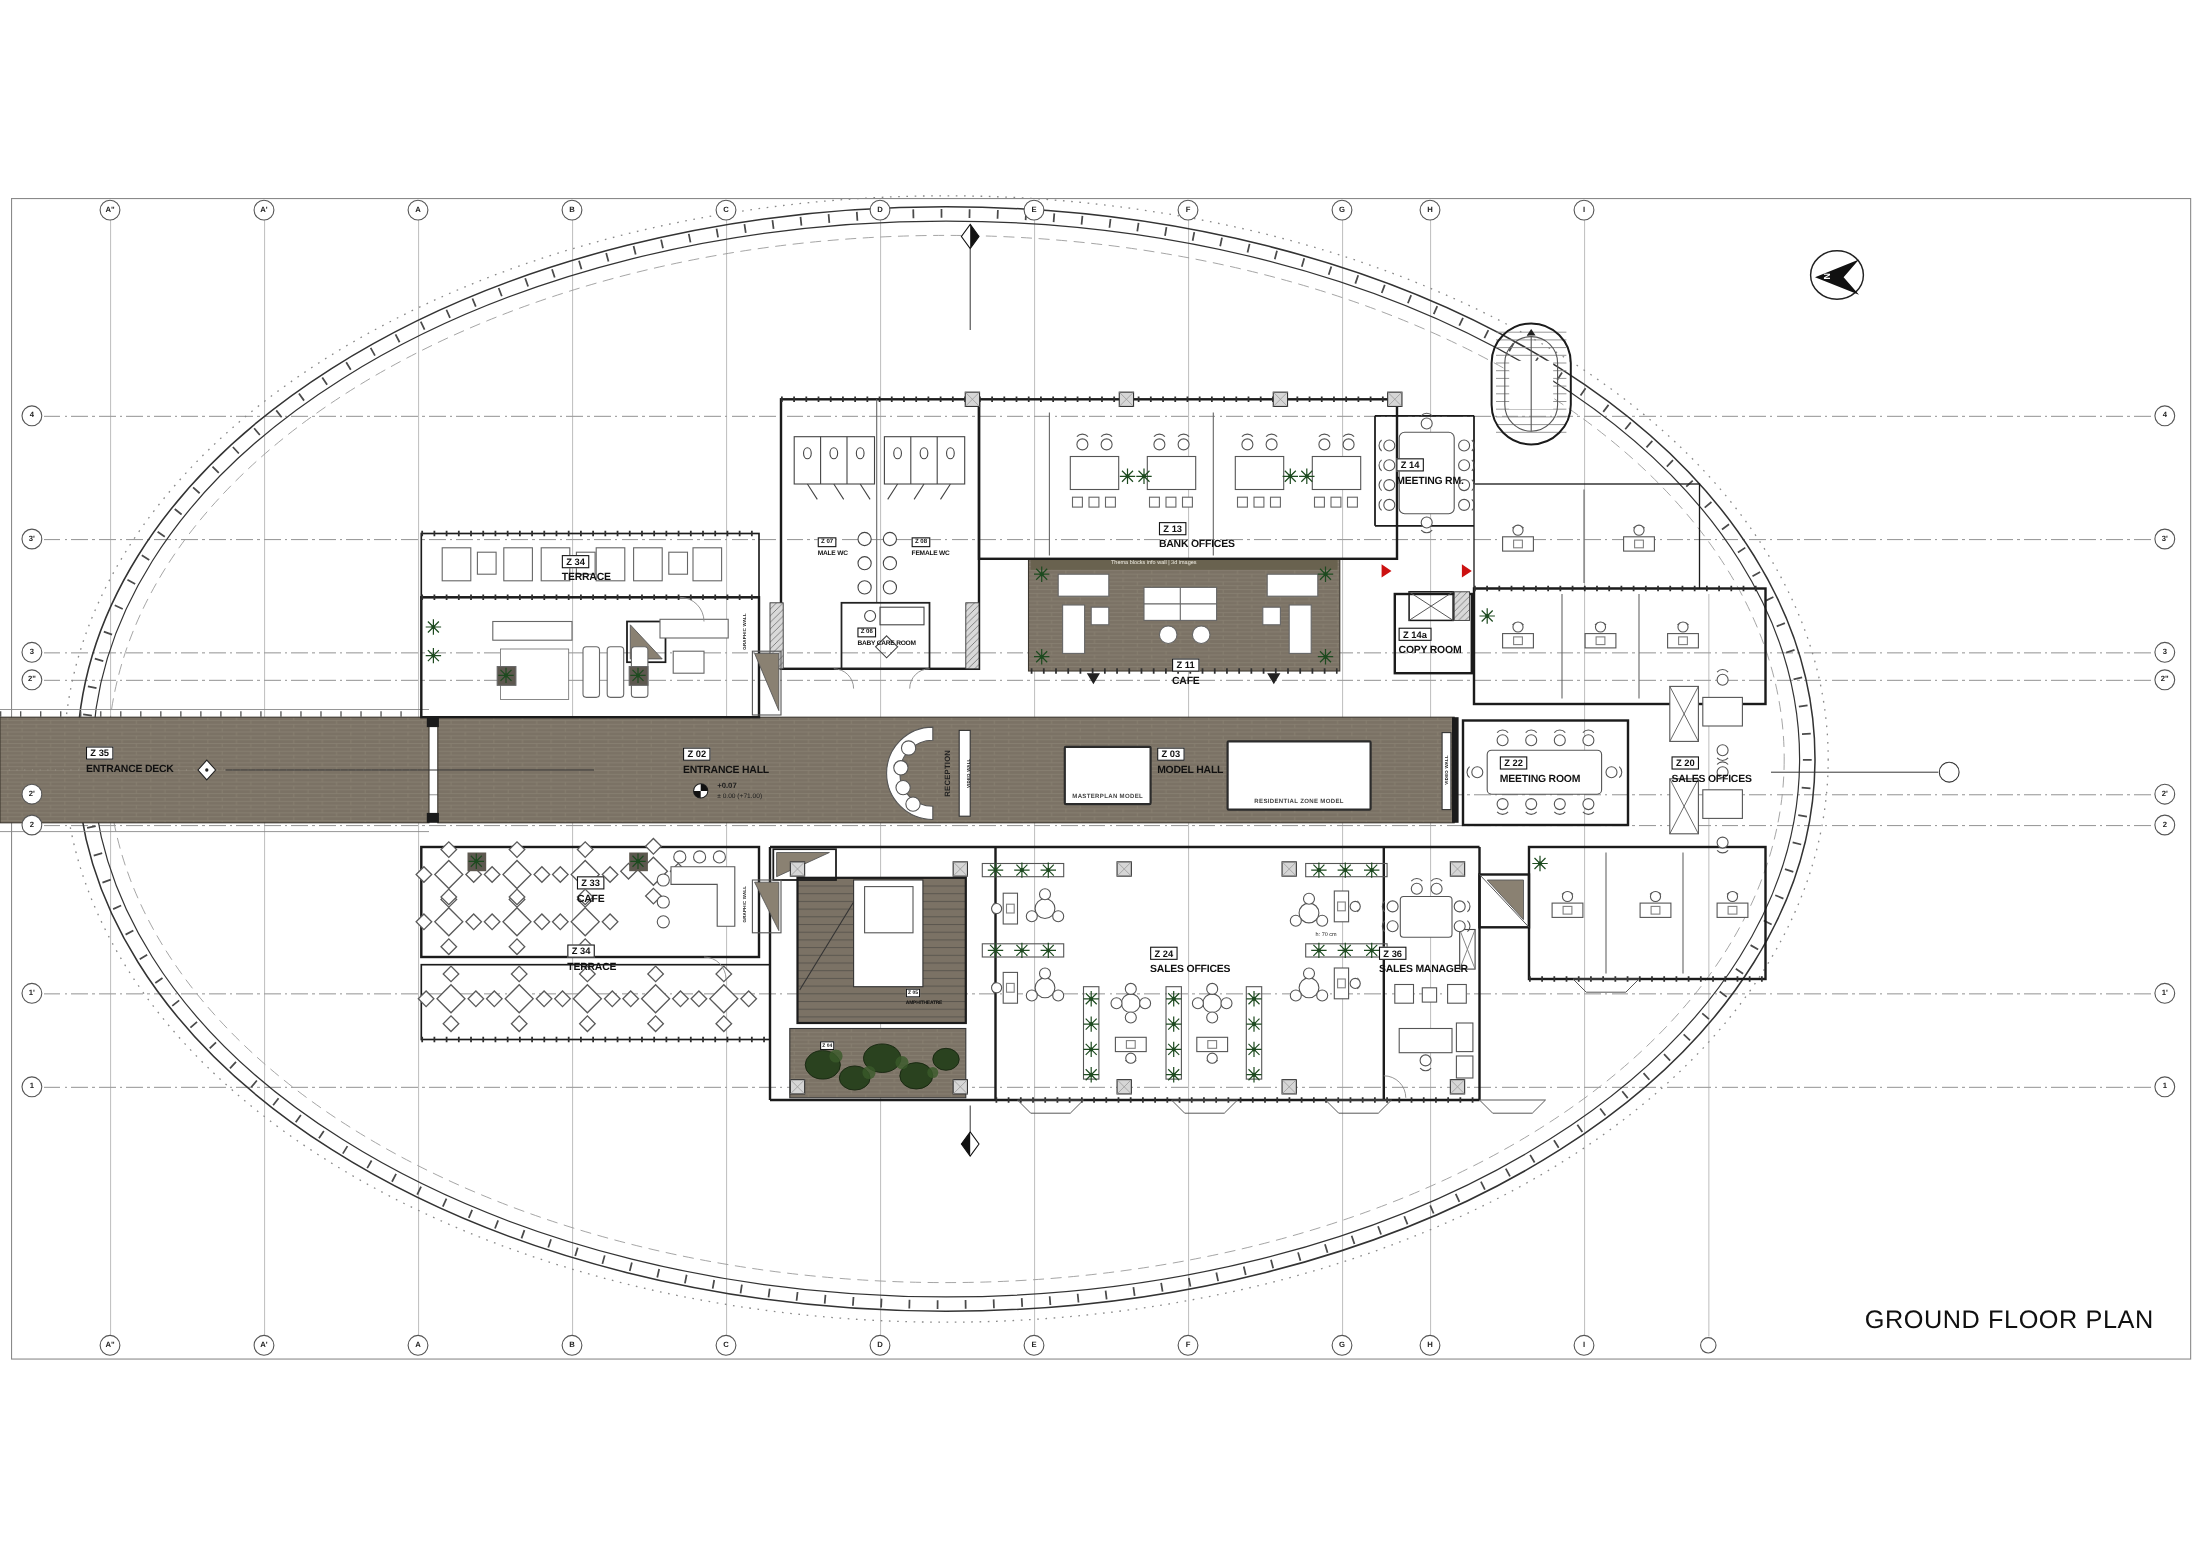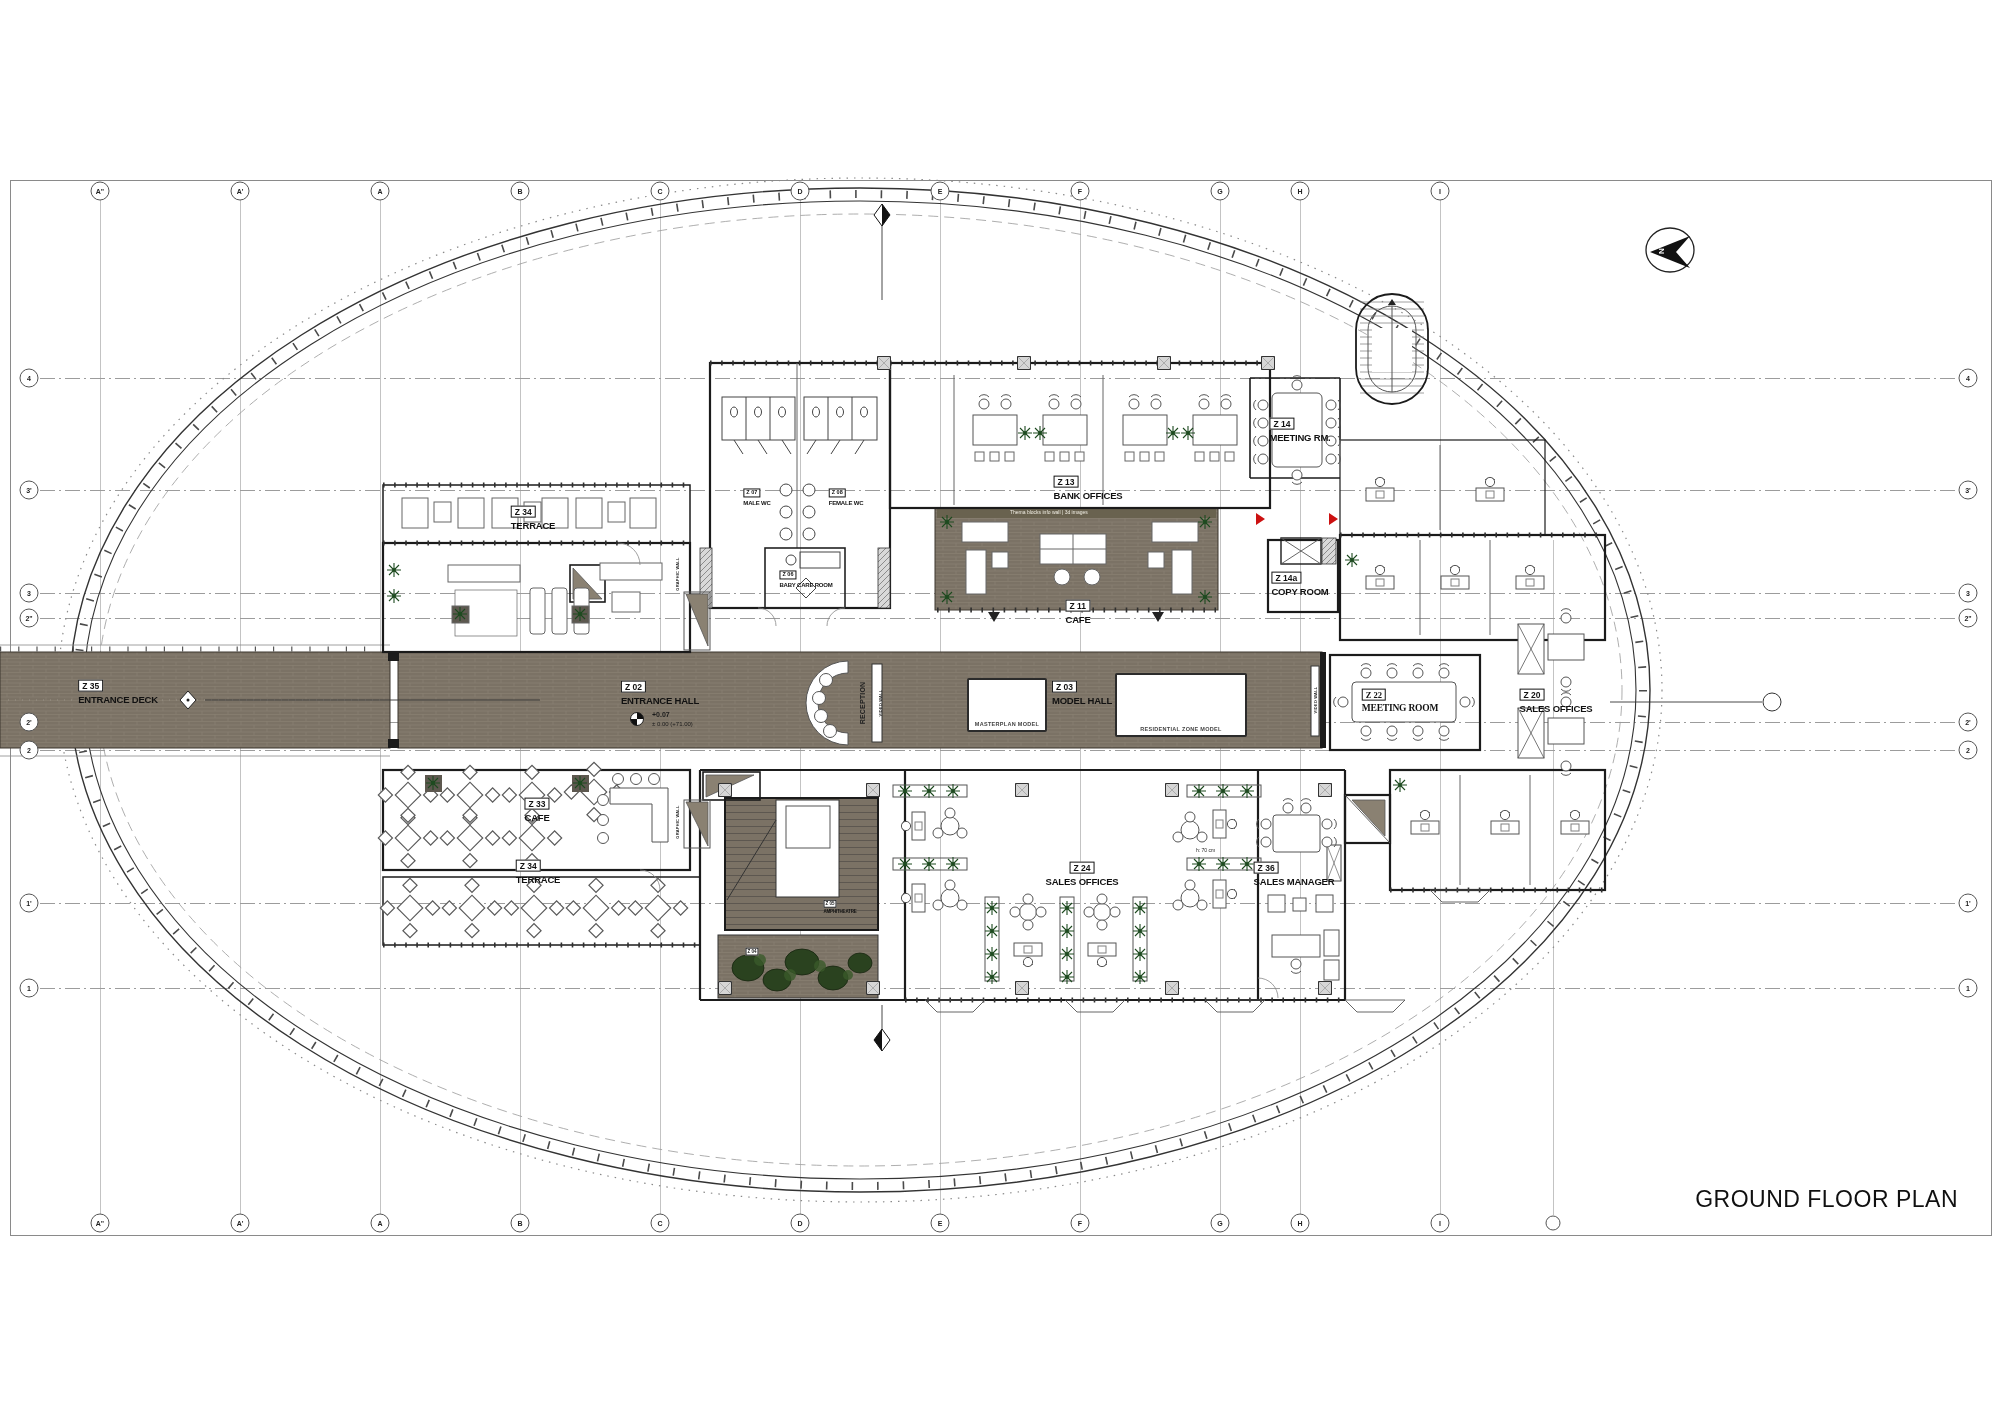--- a/index.html
+++ b/index.html
@@ -567,25 +567,25 @@
       <div class="rlabel " style="left: 660px; top: 691px;"><span class="rbox">Z 02</span><span class="rname">ENTRANCE HALL</span></div>
       <div class="rlabel " style="left: 1082px; top: 691px;"><span class="rbox">Z 03</span><span class="rname">MODEL HALL</span></div>
       <div class="rlabel " style="left: 533px; top: 516px;"><span class="rbox">Z 34</span><span class="rname">TERRACE</span></div>
       <div class="rlabel " style="left: 1088px; top: 486px;"><span class="rbox">Z 13</span><span class="rname">BANK OFFICES</span></div>
       <div class="rlabel " style="left: 1300px; top: 428px;"><span class="rbox">Z 14</span><span class="rname">MEETING RM.</span></div>
       <div class="rlabel " style="left: 1078px; top: 610px;"><span class="rbox">Z 11</span><span class="rname">CAFE</span></div>
       <div class="rlabel " style="left: 1300px; top: 582px;"><span class="rbox">Z 14a</span><span class="rname">COPY ROOM</span></div>
       <div class="rlabel sm" style="left: 757px; top: 494px;"><span class="rbox">Z 07</span><span class="rname">MALE WC</span></div>
       <div class="rlabel sm" style="left: 846px; top: 494px;"><span class="rbox">Z 08</span><span class="rname">FEMALE WC</span></div>
       <div class="rlabel sm" style="left: 806px; top: 576px;"><span class="rbox">Z 06</span><span class="rname">BABY CARE ROOM</span></div>
-      <div class="rlabel " style="left: 1400px; top: 699px; font-family: Liberation Serif, serif;"><span class="rbox">Z 22</span><span class="rname">MEETING ROOM</span></div>
+      <div class="rlabel " style="left: 1400px; top: 699px;"><span class="rbox">Z 22</span><span class="rname">MEETING ROOM</span></div>
       <div class="rlabel " style="left: 1556px; top: 699px;"><span class="rbox">Z 20</span><span class="rname">SALES OFFICES</span></div>
       <div class="rlabel " style="left: 537px; top: 808px;"><span class="rbox">Z 33</span><span class="rname">CAFE</span></div>
       <div class="rlabel " style="left: 538px; top: 870px;"><span class="rbox">Z 34</span><span class="rname">TERRACE</span></div>
-      <div class="rlabel " style="left: 1082px; top: 872px; text-align: center;"><span class="rbox">Z 24</span><span class="rname">SALES OFFICES</span></div>
+      <div class="rlabel " style="left: 1082px; top: 872px;"><span class="rbox">Z 24</span><span class="rname">SALES OFFICES</span></div>
       <div class="rlabel " style="left: 1294px; top: 872px;"><span class="rbox">Z 36</span><span class="rname">SALES MANAGER</span></div>
       <div class="rlabel xs" style="left: 840px; top: 903px;"><span class="rbox">Z 05</span><span class="rname">AMPHITHEATRE</span></div>
       <div class="rlabel xs" style="left: 752px; top: 948px;"><span class="rbox">Z 04</span></div>
       <div class="wtext" style="left: 862px; top: 703px; font-size: 7px;">RECEPTION</div>
       <div class="wtext" style="left: 880px; top: 703px; font-size: 4px;">VIDEO WALL</div>
       <div class="wtext" style="left: 1315px; top: 700px; font-size: 4px;">VIDEO WALL</div>
       <div class="wtext" style="left: 677px; top: 574px; font-size: 4px;">GRAPHIC WALL</div>
       <div class="wtext" style="left: 677px; top: 822px; font-size: 4px;">GRAPHIC WALL</div>
       <div class="mbox" style="left: 967px; top: 678px; width: 76px; height: 47px;">MASTERPLAN MODEL</div>
       <div class="mbox" style="left: 1115px; top: 673px; width: 128px; height: 57px;">RESIDENTIAL ZONE MODEL</div>

